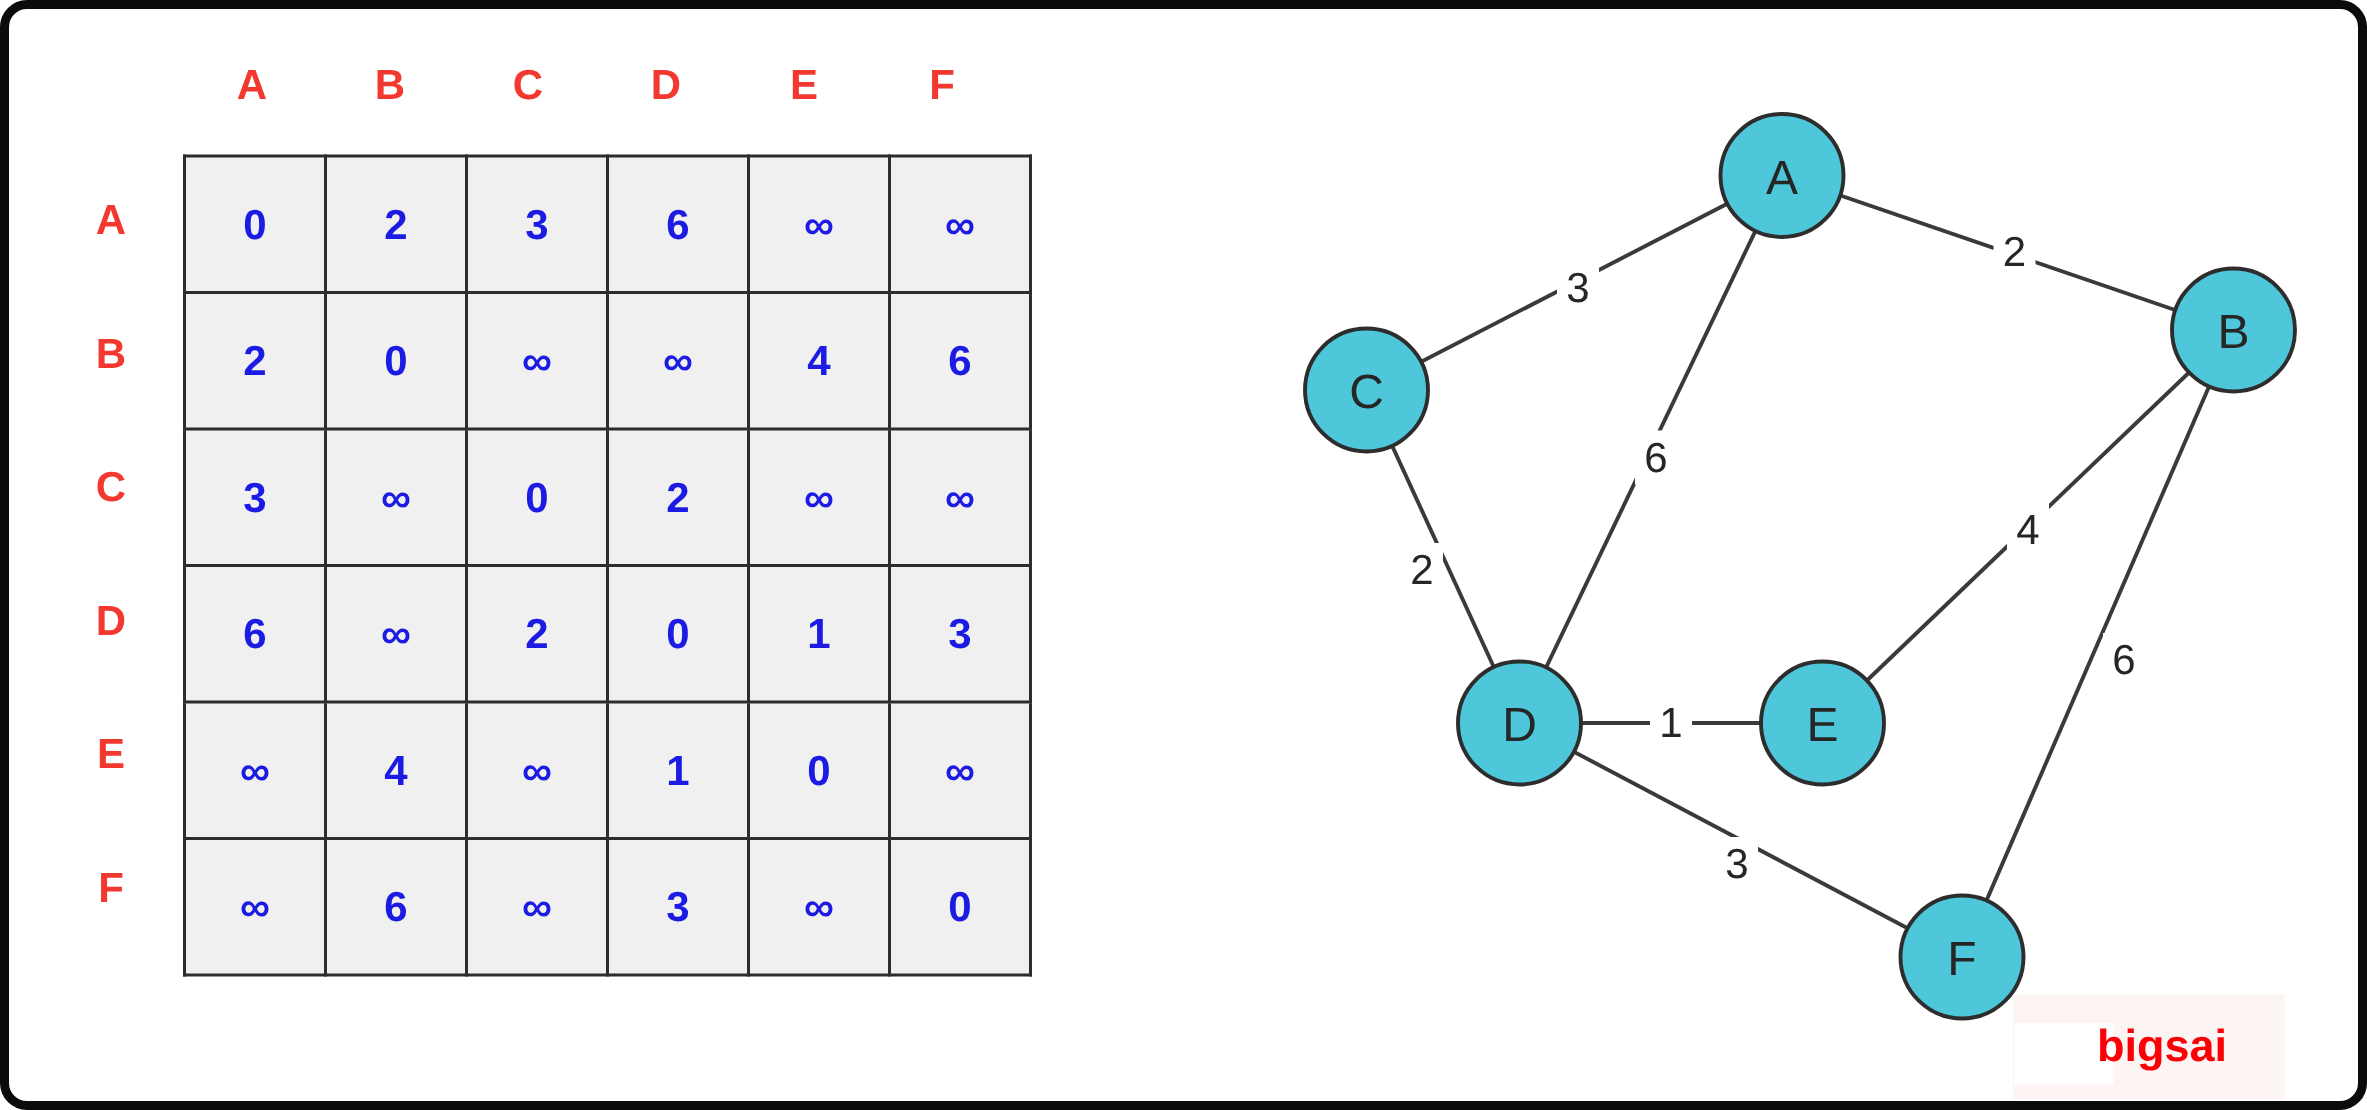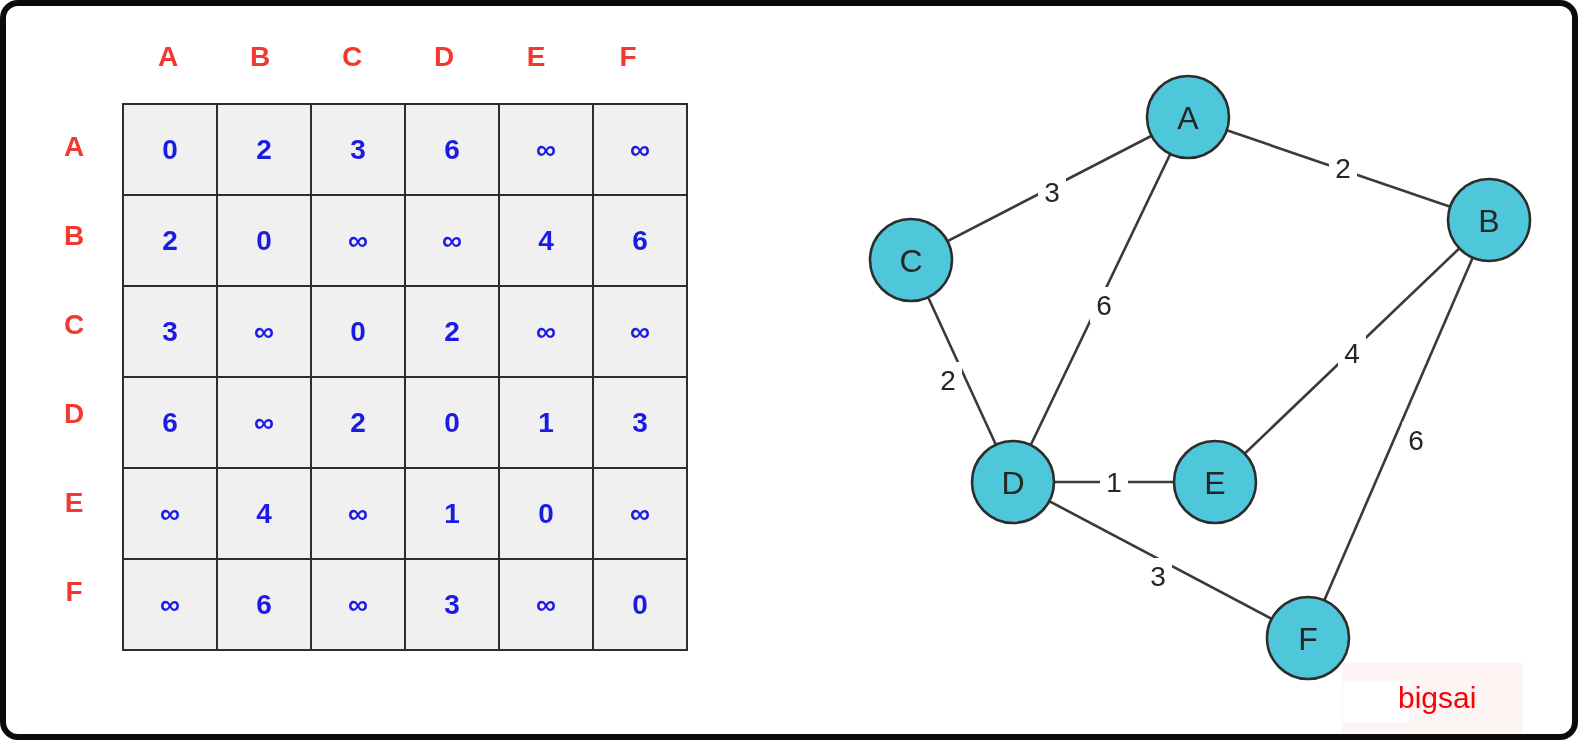--- a/index.html
+++ b/index.html
@@ -32,21 +32,21 @@
   .node-circle{stroke:#2d2d2d;stroke-width:2.6;}
   .edge-label-bg{fill:#ffffff;}
   .edge-label{font-family:"Liberation Sans",sans-serif;font-size:28px;fill:#262626;text-anchor:middle;}
   .node-label{font-family:"Liberation Sans",sans-serif;font-size:32px;font-weight:500;fill:#262626;text-anchor:middle;}
 
   
   .wm-outer{position:absolute;left:1342px;top:663px;width:181px;height:70px;background:#fdf4f4;}
   .wm-white{position:absolute;left:1343px;top:682px;width:66px;height:41px;background:#ffffff;}
   .wm-text{
     position:absolute;left:1398px;top:681px;width:120px;
-    font-size:30px;font-weight:400;color:#fb0006;
+    font-size:30px;font-weight:700;color:#fb0006;
   }
 </style>
 </head>
 <body>
 
 <div class="canvas">
   <div class="inner">
 
     <div id="col-headers">
         <div class="col-header" style="left: 122px;">A</div>

